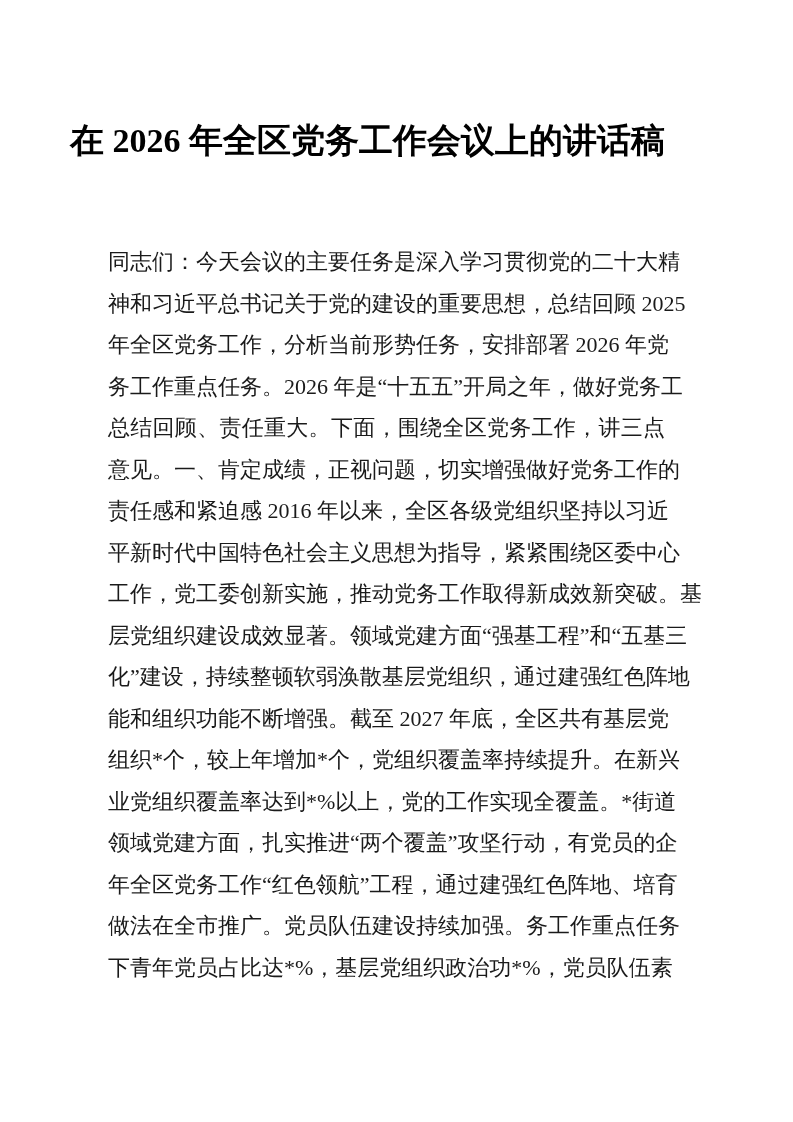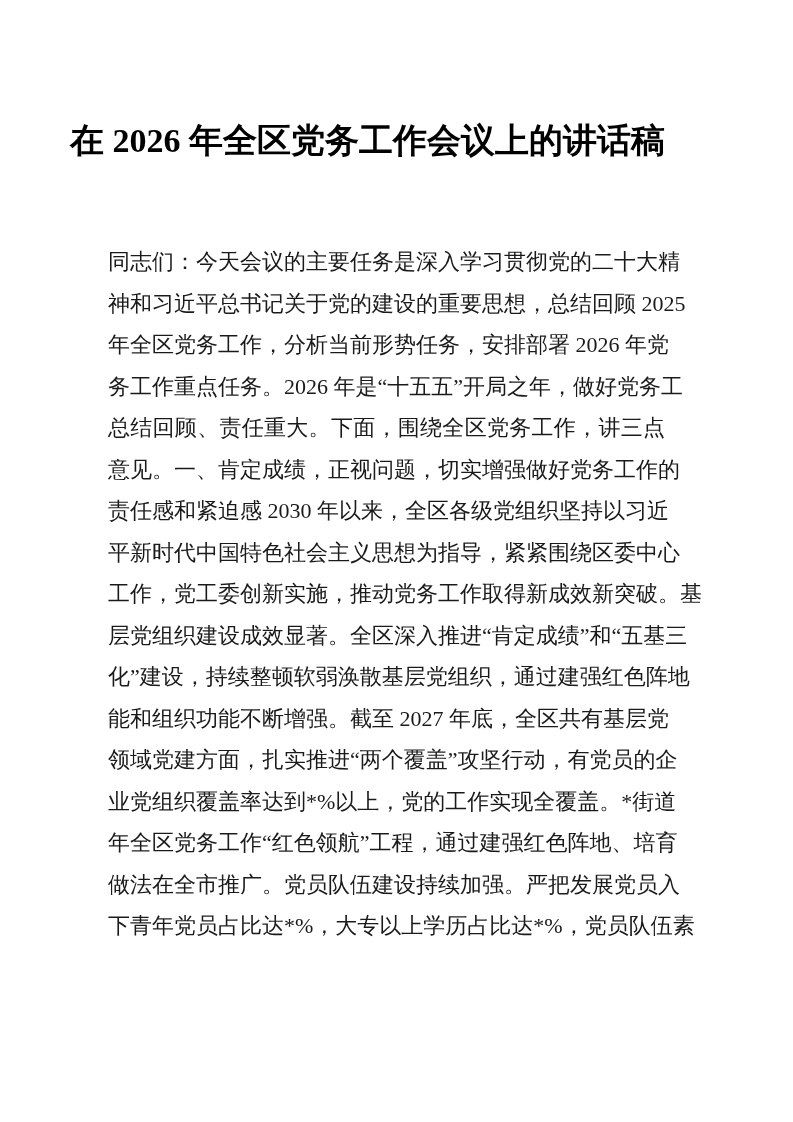--- a/index.html
+++ b/index.html
@@ -52,25 +52,26 @@
 
 <div class="page">
   <div class="doc-title">在 2026 年全区党务工作会议上的讲话稿</div>
   <div class="doc-body">
       <div class="doc-line">同志们：今天会议的主要任务是深入学习贯彻党的二十大精</div>
       <div class="doc-line">神和习近平总书记关于党的建设的重要思想，总结回顾 2025</div>
       <div class="doc-line">年全区党务工作，分析当前形势任务，安排部署 2026 年党</div>
       <div class="doc-line">务工作重点任务。2026 年是“十五五”开局之年，做好党务工</div>
       <div class="doc-line">总结回顾、责任重大。下面，围绕全区党务工作，讲三点</div>
       <div class="doc-line">意见。一、肯定成绩，正视问题，切实增强做好党务工作的</div>
-      <div class="doc-line">责任感和紧迫感 2030 年以来，全区各级党组织坚持以习近</div>
+      <div class="doc-line">责任感和紧迫感 2016 年以来，全区各级党组织坚持以习近</div>
       <div class="doc-line">平新时代中国特色社会主义思想为指导，紧紧围绕区委中心</div>
       <div class="doc-line">工作，党工委创新实施，推动党务工作取得新成效新突破。基</div>
-      <div class="doc-line">层党组织建设成效显著。全区深入推进“肯定成绩”和“五基三</div>
+      <div class="doc-line">层党组织建设成效显著。领域党建方面“强基工程”和“五基三</div>
       <div class="doc-line">化”建设，持续整顿软弱涣散基层党组织，通过建强红色阵地</div>
       <div class="doc-line">能和组织功能不断增强。截至 2027 年底，全区共有基层党</div>
+      <div class="doc-line">组织*个，较上年增加*个，党组织覆盖率持续提升。在新兴</div>
+      <div class="doc-line">业党组织覆盖率达到*%以上，党的工作实现全覆盖。*街道</div>
       <div class="doc-line">领域党建方面，扎实推进“两个覆盖”攻坚行动，有党员的企</div>
-      <div class="doc-line">业党组织覆盖率达到*%以上，党的工作实现全覆盖。*街道</div>
       <div class="doc-line">年全区党务工作“红色领航”工程，通过建强红色阵地、培育</div>
-      <div class="doc-line">做法在全市推广。党员队伍建设持续加强。严把发展党员入</div>
-      <div class="doc-line">下青年党员占比达*%，大专以上学历占比达*%，党员队伍素</div>
+      <div class="doc-line">做法在全市推广。党员队伍建设持续加强。务工作重点任务</div>
+      <div class="doc-line">下青年党员占比达*%，基层党组织政治功*%，党员队伍素</div>
     </div>
 </div>
 
 </body></html>

